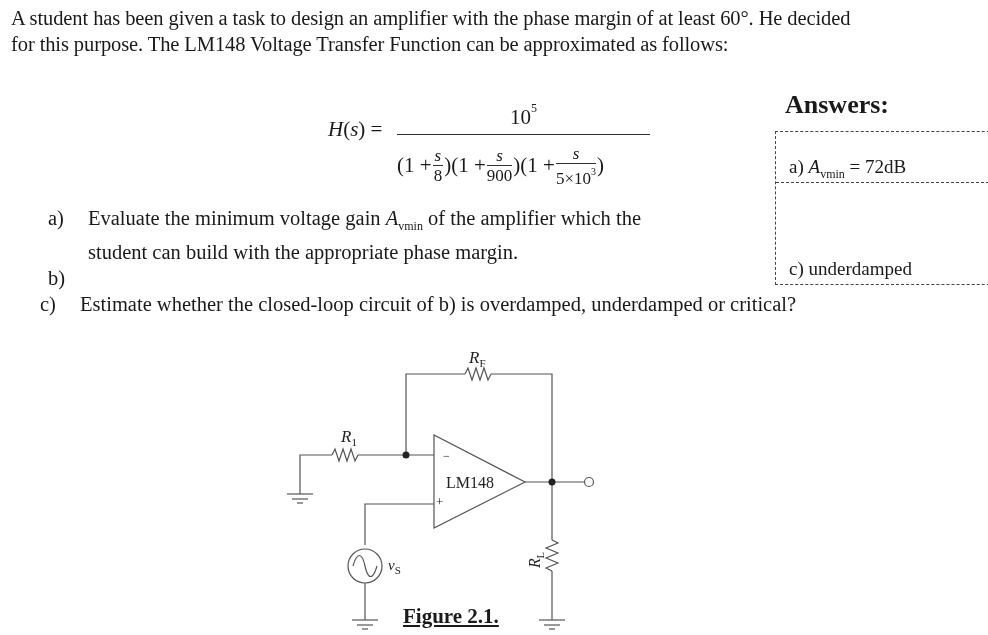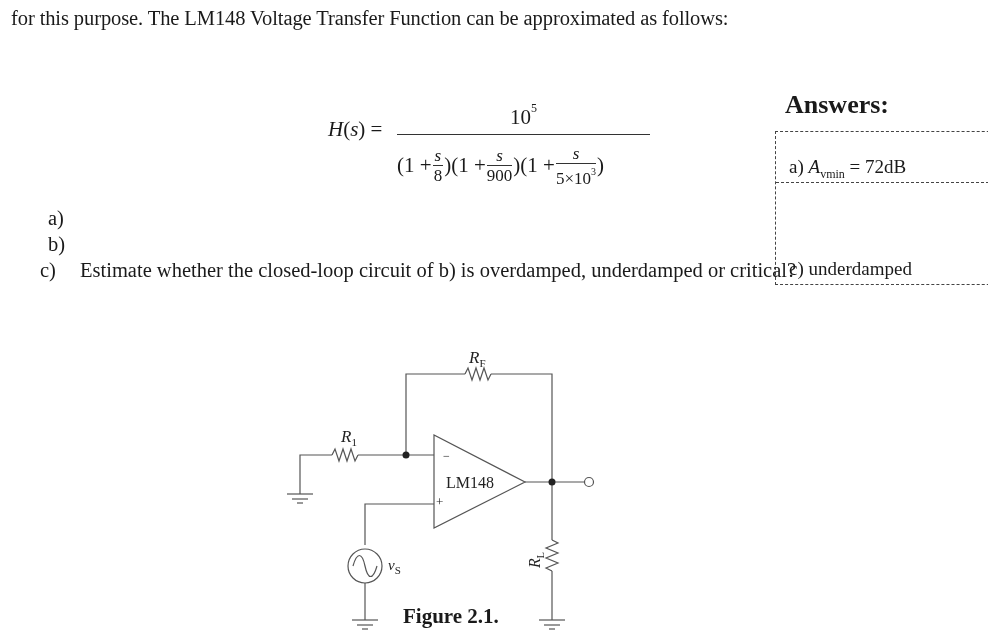--- a/index.html
+++ b/index.html
@@ -32,27 +32,28 @@
   .ans-row sub { font-size: 12px; }
 
   .questions { position: absolute; left: 48px; top: 205px; font-size: 20.5px; line-height: 26px; }
   .q { display: flex; white-space: nowrap; }
   .q .lbl { width: 40px; flex: none; }
   .q .txt { }
   .q i { font-style: italic; }
   .q sub { font-size: 12px; }
 
   .circuit { position: absolute; left: 0; top: 0; width: 988px; height: 635px; }
-  .fig-caption { position: absolute; left: 403px; top: 604px; font-size: 21px; font-weight: bold; }
+  .fig-caption { position: absolute; left: 403px; top: 604px; font-size: 21px; font-weight: bold; text-decoration: underline; }
   .lbl-svg { font-family: "Liberation Serif", serif; }
 </style>
 </head>
 <body>
 
 <div class="intro">
+  <p>A student has been given a task to design an amplifier with the phase margin of at least 60°. He decided</p>
   <p>for this purpose. The LM148 Voltage Transfer Function can be approximated as follows:</p>
 </div>
 
 <div class="formula">
   <div class="f-lhs">
     <span>H</span><span class="paren">(</span><span>s</span><span class="paren">) =</span>
   </div>
   <div class="f-num">
     <span>10</span><sup>5</sup>
   </div>
@@ -68,20 +69,24 @@
     <span>a) </span><i>A</i><sub>vmin</sub><span> = 72dB</span>
   </div>
   <div class="ans-row r3">
     <span>c) </span><span>underdamped</span>
   </div>
 </div>
 
 <div class="questions">
   <div class="q">
     <span class="lbl">a)</span>
+    <span class="txt">
+      <span>Evaluate the minimum voltage gain </span><i>A</i><sub>vmin</sub><span> of the amplifier which the</span><br>
+      <span>student can build with the appropriate phase margin.</span>
+    </span>
   </div>
   <div class="q">
     <span class="lbl">b)</span>
   </div>
   <div class="q" style="margin-left:-8px">
     <span class="lbl">c)</span>
     <span class="txt"><span>Estimate whether the closed-loop circuit of b) is overdamped, underdamped or critical?</span></span>
   </div>
 </div>
 

